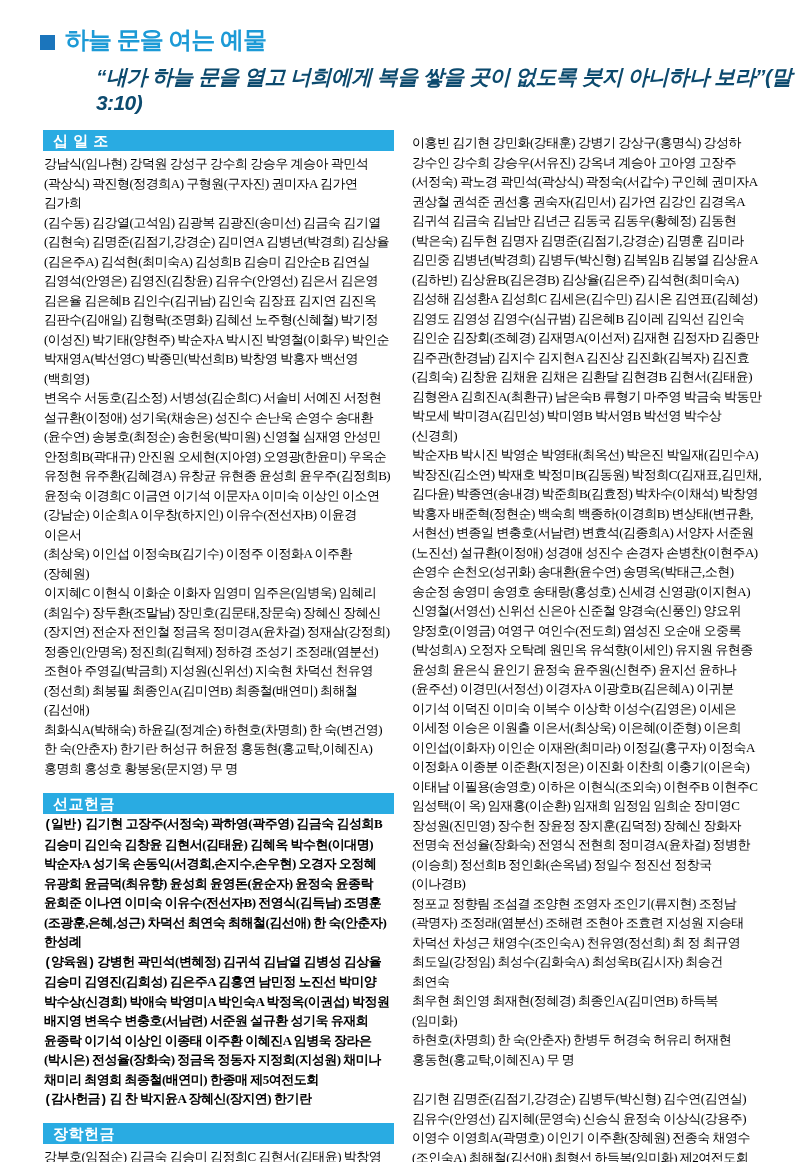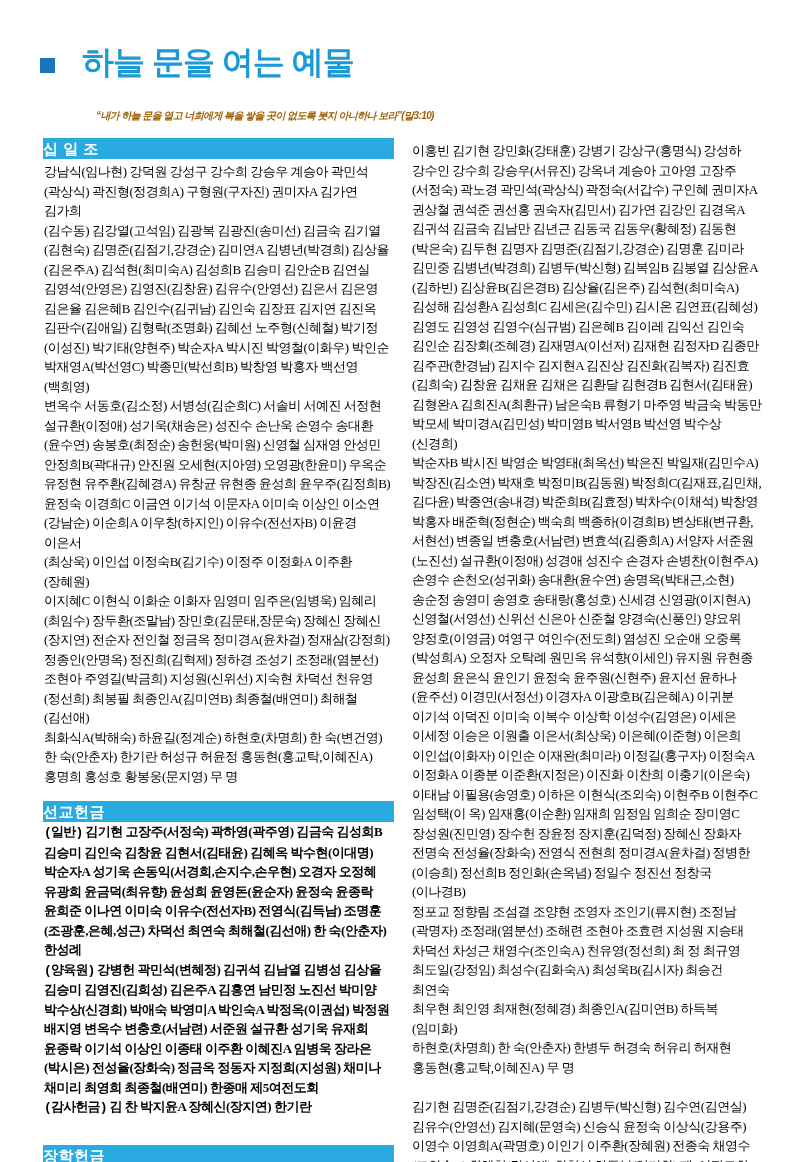--- a/index.html
+++ b/index.html
@@ -2,35 +2,35 @@
 <html><head>
 <meta charset="utf-8">
 <style>
   html,body { margin:0; padding:0; background:#ffffff; }
   body { width:800px; height:1162px; font-family:"Liberation Sans", sans-serif; color:#000; }
   .page { position:relative; width:800px; height:1162px; overflow:hidden; background:#fff; }
 
   .header { padding:24px 0 0 40px; }
   .title-row { display:flex; align-items:center; }
   .bullet-square { width:15px; height:15px; background:#1b75bc; margin:4px 10px 0 0; flex:0 0 auto; }
-  .page-title { font-size:32px; font-weight:bold; color:#1c9ad6; margin:17px; letter-spacing:-1px; }
-  .subtitle { margin:7px 8px 0 56px; font-size:10px; font-weight:bold; font-style:italic; color:#a16207; letter-spacing:-0.6px; }
+  .page-title { font-size:24px; font-weight:bold; color:#1c9ad6; margin:0; letter-spacing:-1px; }
+  .subtitle { margin:7px 8px 0 56px; font-size:21px; font-weight:bold; font-style:italic; color:#0c4a6e; letter-spacing:-0.6px; }
 
   .columns { display:flex; gap:17px; margin:15px 0 0 43px; }
   .col { width:351px; flex:0 0 auto; }
 
-  .bar { background:#29abe2; color:#ffffff; font-weight:bold; font-size:15px; line-height:21px; height:21px; letter-spacing:0.5px; box-sizing:border-box; }
+  .bar { background:#29abe2; color:#ffffff; font-weight:bold; font-size:15px; line-height:21px; height:21px; padding-left:10px; letter-spacing:0.5px; box-sizing:border-box; }
   .body-text { font-family:"Liberation Serif", serif; font-size:13px; line-height:19.5px; letter-spacing:-0.5px; color:#000; white-space:pre-line; margin:3px 0 0 1px; word-break:keep-all; }
   .group-block { font-family:"Liberation Serif", serif; font-size:13px; line-height:19.5px; letter-spacing:-0.5px; color:#000; margin:0 0 0 1px; word-break:keep-all; }
   .group-block:first-of-type { margin-top:3px; }
   .glabel { font-weight:bold; font-family:Liberation Mono, monospace; letter-spacing:-0.8px; }
   .gtext { white-space:pre-line;font-weight:bold; }
 
   .sec-tithe .body-text { margin-bottom:15px; }
-  .sec-mission { margin-bottom:27px; }
+  .sec-mission { margin-bottom:13px; }
   .sec-scholarship .body-text { margin-bottom:16px; }
   .sec-thanksgiving .body-text { margin-bottom:20px; }
   .sec-anniversary .body-text { margin-bottom:21px; }
 </style>
 </head>
 <body>
 
 <div class="page">
 
   <div class="header">

